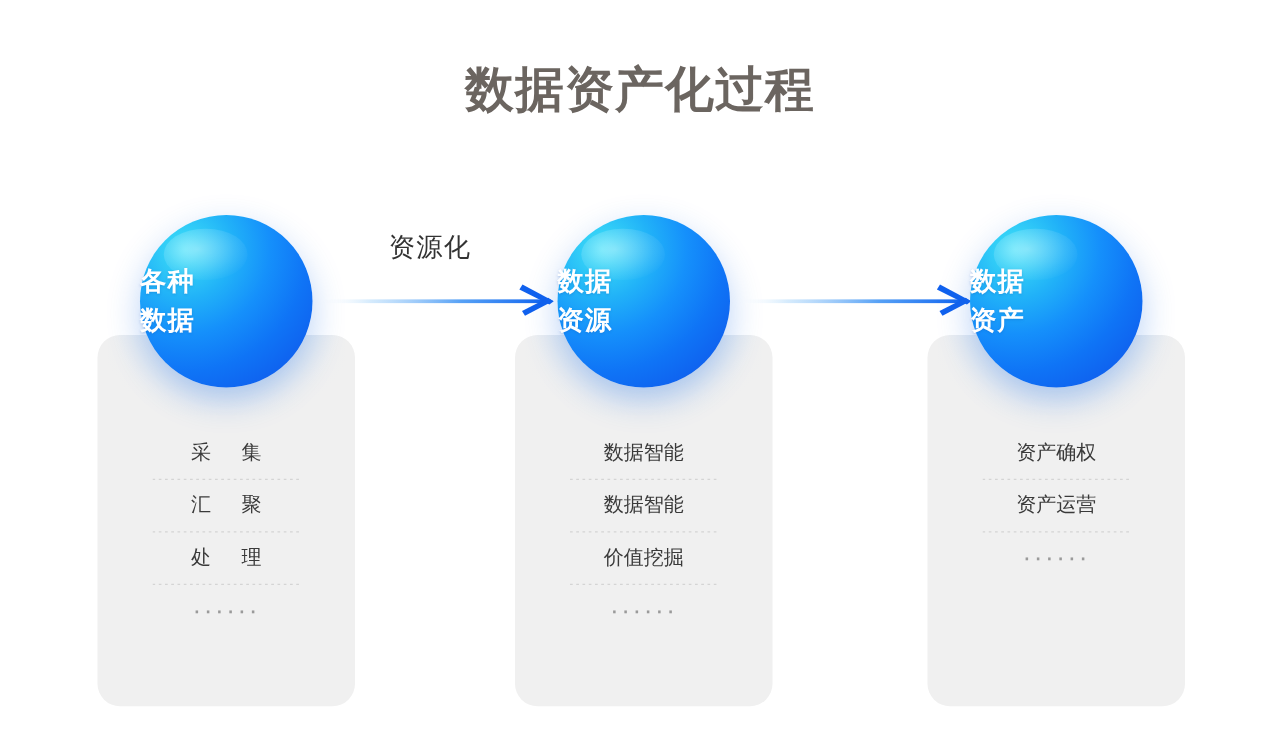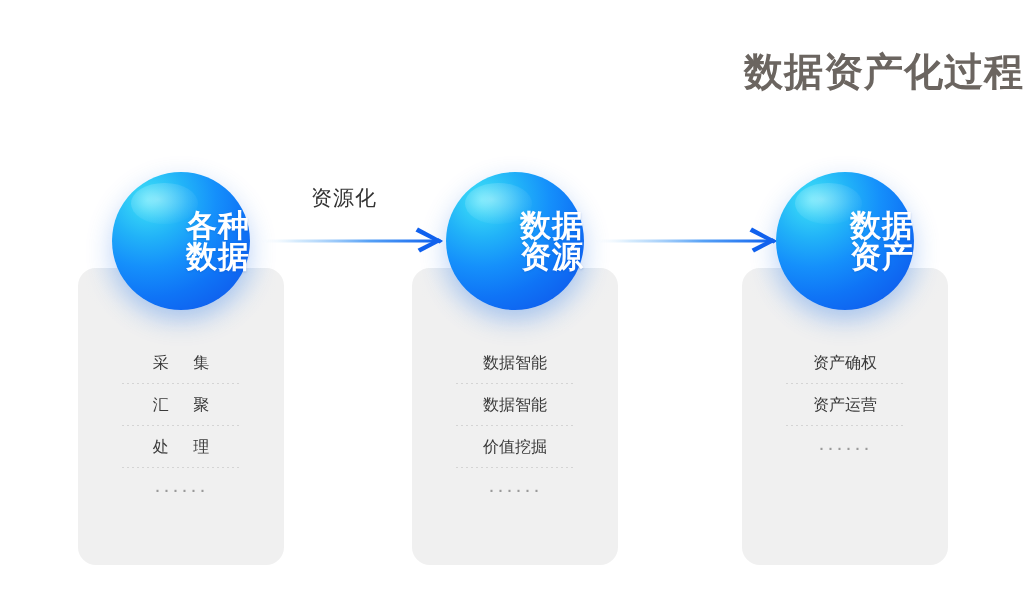--- a/index.html
+++ b/index.html
@@ -22,21 +22,21 @@
     width: 1024px;
     height: 605px;
   }
 
   
   .page-title {
     position: absolute;
     left: 0;
     top: 45px;
     width: 1024px;
-    text-align: right;
+    text-align: center;
     font-size: 39px;
     font-weight: bold;
     letter-spacing: 1px;
     color: #6b6560;
     white-space: nowrap;
   }
 
   
   .column {
     position: absolute;
@@ -145,24 +145,24 @@
       rgba(255,255,255,0) 80%);
     pointer-events: none;
   }
   .sphere-label {
     position: absolute;
     left: 0; top: 0;
     width: 138px;
     height: 138px;
     display: flex;
     flex-direction: column;
-    align-items: flex-end;
+    align-items: flex-start;
     justify-content: center;
     color: #ffffff;
-    font-size: 31px;
+    font-size: 21px;
     font-weight: bold;
     line-height: 31px;
     letter-spacing: 1px;
     text-shadow: 0 1px 2px rgba(10,70,170,0.25);
   }
 
   
   .arrow {
     position: absolute;
     top: 224px;

